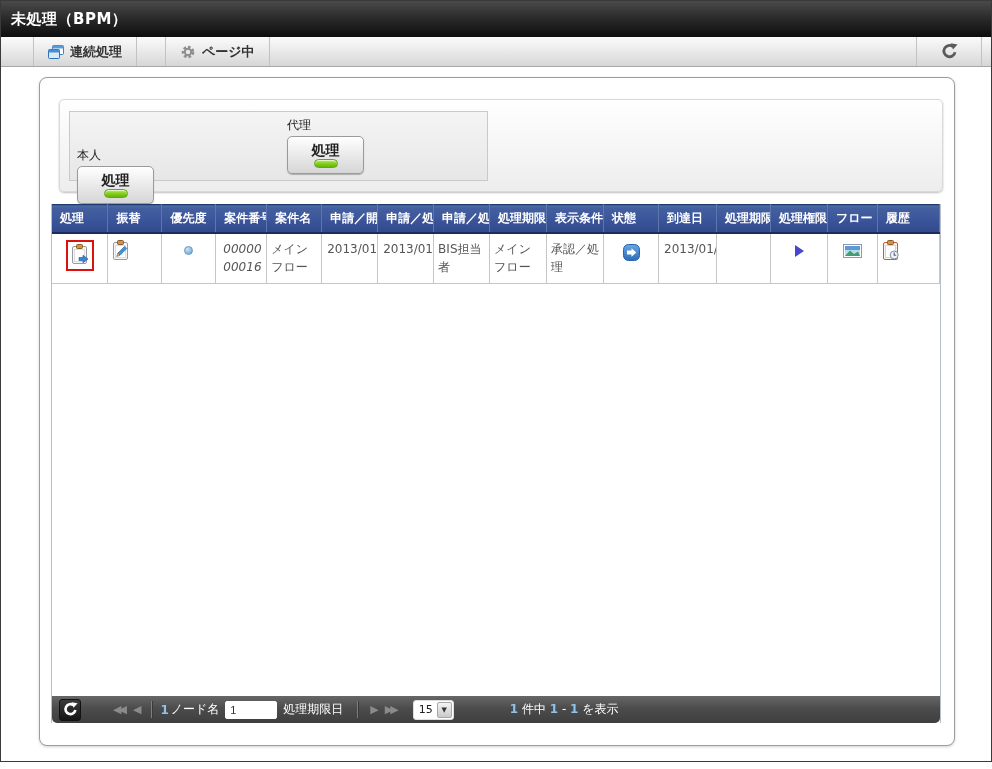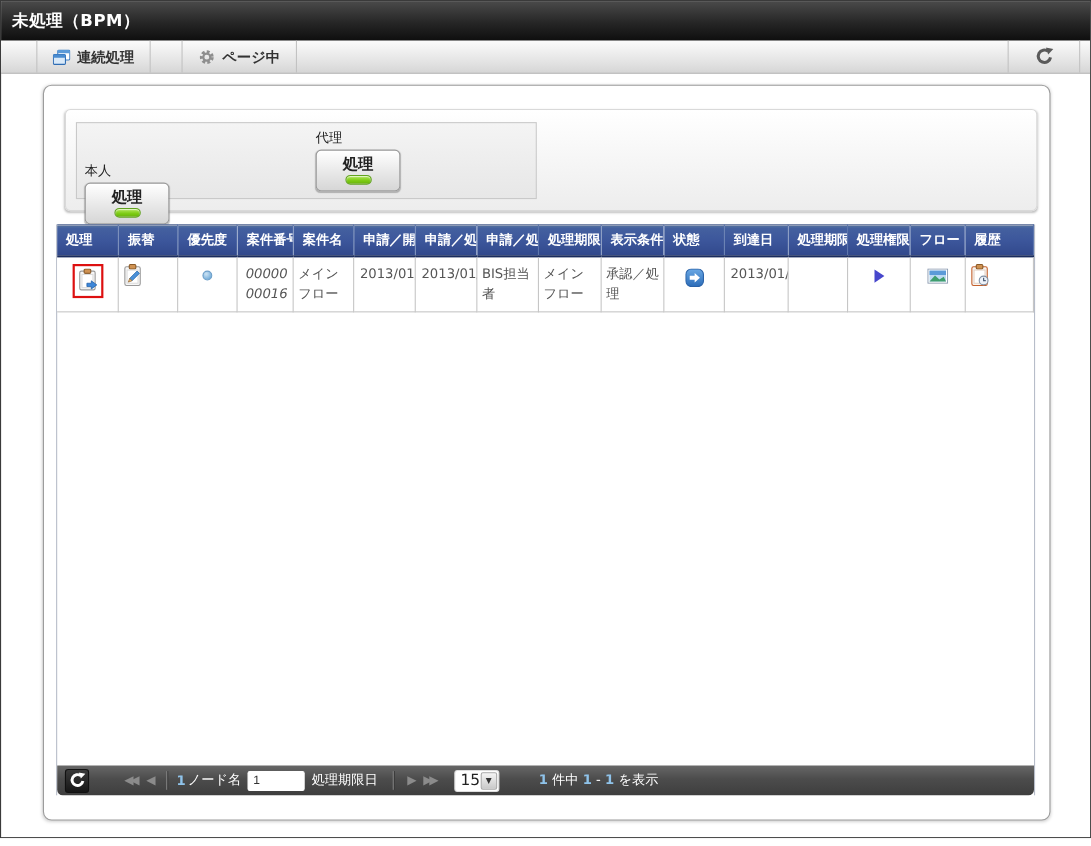--- a/index.html
+++ b/index.html
@@ -77,26 +77,26 @@
   .pg-refresh { width:22px; height:22px; margin-left:7px; border-radius:3px;
                 background:linear-gradient(#3a3a3a,#161616); border:1px solid #111;
                 display:flex; align-items:center; justify-content:center; cursor:pointer; }
   .arr { color:#8b8b8b; font-size:11px; letter-spacing:-3px; cursor:default; user-select:none; }
   .sep { width:1px; height:17px; background:#7e7e7e; box-shadow:1px 0 0 #3a3a3a; }
   .blue-num { color:#8fc3ea; font-weight:bold; }
   .pg-input { width:52px; height:18px; border:1px solid #fff; border-radius:2px;
               font-size:11px; padding:0 4px; color:#333; background:#fff; }
   .pg-select { width:41px; height:20px; background:#fff; border:1px solid #dedede;
                border-radius:3px; display:flex; align-items:center; cursor:pointer; }
-  .pg-select .val { flex:1; color:#222; font-size:14px; padding-left:5px; }
+  .pg-select .val { flex:1; color:#222; font-size:11px; padding-left:5px; }
   .pg-select .dd { width:15px; height:16px; margin-right:1px; border-radius:2px;
                    background:linear-gradient(#f4f4f4,#c9c9c9); border:1px solid #a8a8a8;
                    display:flex; align-items:center; justify-content:center;
                    font-size:7px; color:#333; }
-  .info { margin-left:36px; }
+  .info { margin-left:56px; }
   svg { display:block; }
 </style>
 </head>
 <body>
 
 <div class="page">
 
   <div class="titlebar">
     <span>未処理（BPM）</span>
   </div>

